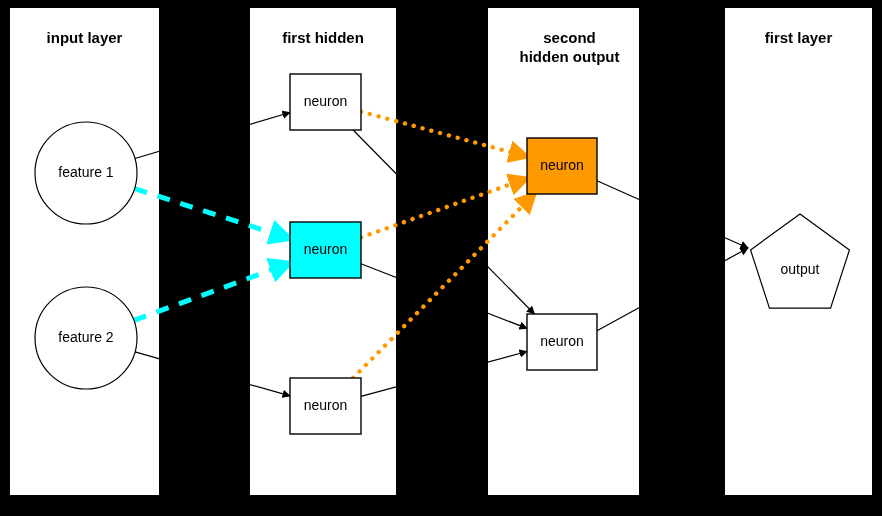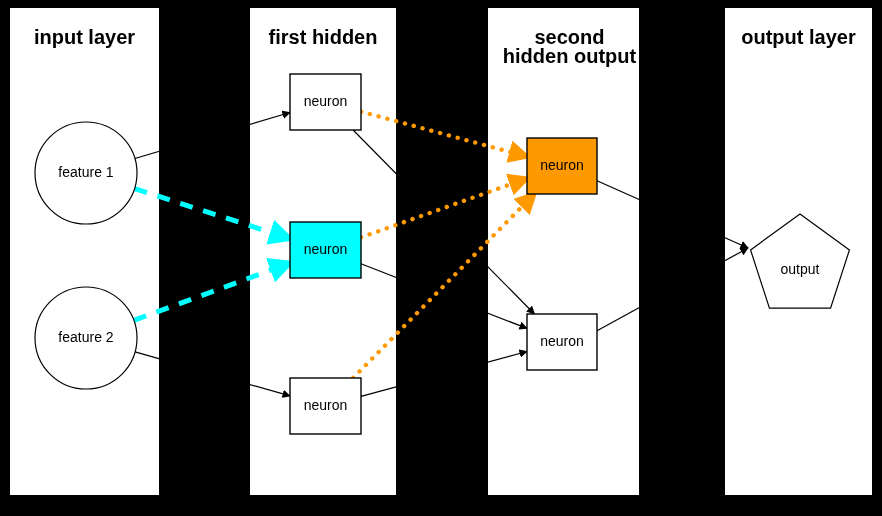--- a/index.html
+++ b/index.html
@@ -18,21 +18,21 @@
   .layer-col {
     position: absolute;
     background: #ffffff;
   }
   .layer-title {
     position: absolute;
     width: 100%;
     text-align: center;
     font-family: "Liberation Sans", sans-serif;
     font-weight: bold;
-    font-size: 20px;
+    font-size: 15px;
     color: #000000;
     line-height: 19px;
     top: 20px;
     letter-spacing: 0px;
   }
   .node-label {
     font-family: "Liberation Sans", sans-serif;
     font-size: 14px;
     fill: #000000;
     text-anchor: middle;
@@ -63,21 +63,21 @@
       </div>
   </div>
   <div class="layer-col" id="panel-hidden2" style="left: 488px; top: 8px; width: 145px; height: 487px; background: rgb(255, 255, 255); padding-left: 6px;">
     <div class="layer-title" id="title-hidden2">
         <div>second</div>
         <div>hidden output</div>
       </div>
   </div>
   <div class="layer-col" id="panel-output" style="left: 725px; top: 8px; width: 147px; height: 487px; background: rgb(255, 255, 255);">
     <div class="layer-title" id="title-output">
-        <div>output layer</div>
+        <div>first layer</div>
       </div>
   </div>
 
   <svg class="overlay" viewBox="0 0 882 516">
     <defs>
       <marker id="arrow-black" viewBox="0 0 10 10" refX="9" refY="5" markerWidth="7" markerHeight="7" orient="auto-start-reverse">
         <path d="M 0 0 L 10 5 L 0 10 z" fill="#000000"></path>
       </marker>
       <marker id="arrow-cyan" viewBox="0 0 10 10" refX="8" refY="5" markerWidth="5.2" markerHeight="5.2" orient="auto-start-reverse">
         <path d="M 0 0 L 10 5 L 0 10 z" fill="#00ffff"></path>

